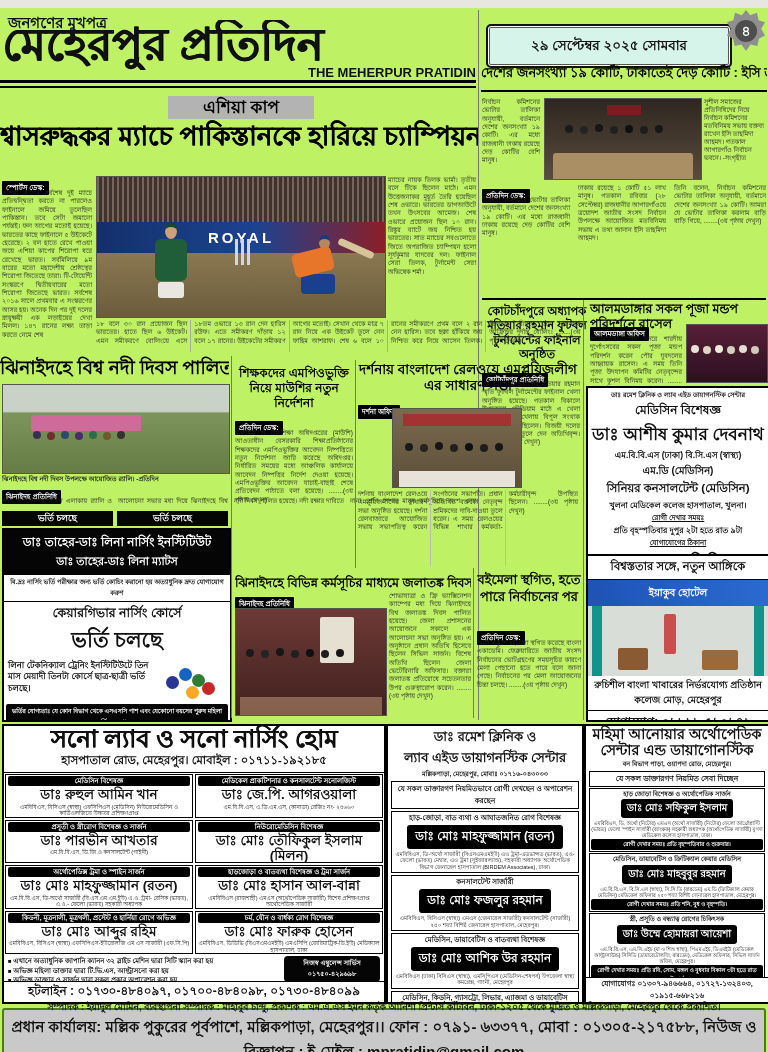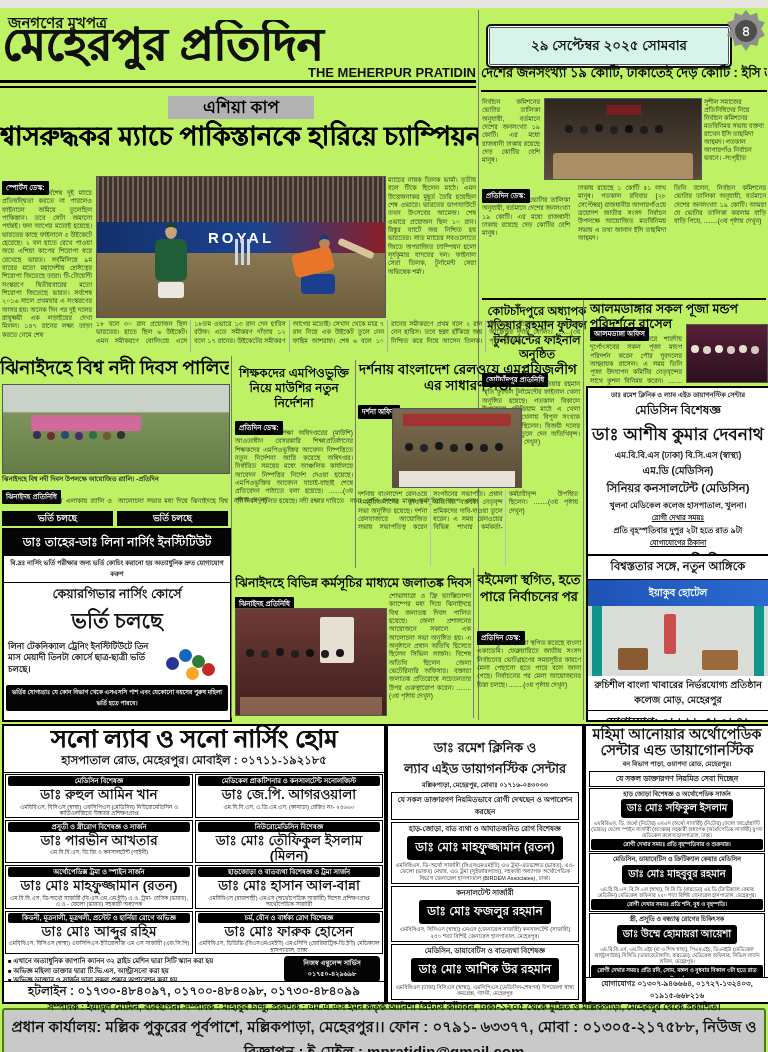--- a/index.html
+++ b/index.html
@@ -146,20 +146,21 @@
     <span class="chip">ঝিনাইদহ প্রতিনিধি</span>
   </div>
   <div class="abs t6" style="left:2px;top:489px;width:226px;height:12px;column-count:2;column-gap:6px;">সদর উপজেলার বিভিন্ন এলাকায় র‍্যালি ও আলোচনা সভার মধ্য দিয়ে ঝিনাইদহে বিশ্ব নদী দিবস পালিত হয়েছে। নদী রক্ষার দাবিতে নানা শ্রেণি পেশার মানুষ কর্মসূচিতে অংশ নেয়।</div>
 
   <div class="abs blackbox c" style="left:2px;top:503px;width:111px;height:15px;font-size:9px;font-weight:800;line-height:15px;">ভর্তি চলছে</div>
   <div class="abs blackbox c" style="left:117px;top:503px;width:111px;height:15px;font-size:9px;font-weight:800;line-height:15px;">ভর্তি চলছে</div>
 
   <div class="ad" style="left:2px;top:520px;width:226px;height:190px;">
     <div class="blackbox c" style="padding:3px 2px;">
       <div style="font-size:12px;font-weight:800;">ডাঃ তাহের-ডাঃ লিনা নার্সিং ইনস্টিটিউট</div>
+      <div style="font-size:11px;font-weight:800;">ডাঃ তাহের-ডাঃ লিনা ম্যাটস</div>
     </div>
     <div class="c b" style="font-size:6.5px;padding:2px 4px;border-bottom:1.5px solid #000;">বি.দ্রঃ নার্সিং ভর্তি পরীক্ষার জন্য ভর্তি কোচিং করানো হয় অত্যাধুনিক দ্রুত যোগাযোগ করুণ</div>
     <div class="c b" style="font-size:12.5px;padding-top:2px;">কেয়ারগিভার নার্সিং কোর্সে</div>
     <div class="c" style="font-size:21px;font-weight:800;">ভর্তি চলছে</div>
     <div style="display:flex;padding:1px 4px;">
       <div class="b" style="font-size:8.5px;width:150px;line-height:1.35;">লিনা টেকনিক্যাল ট্রেনিং ইনস্টিটিউটে তিন মাস মেয়াদী তিনটা কোর্সে ছাত্র-ছাত্রী ভর্তি চলছে।</div>
       <div style="position:relative;width:60px;height:42px;">
         <div style="position:absolute;left:8px;top:16px;width:13px;height:13px;border-radius:50%;background:#283593;box-shadow:13px -8px 0 #1565c0,26px -2px 0 #2e7d32,36px 6px 0 #c62828,20px 10px 0 #f9a825;"></div>
       </div>
     </div>
@@ -293,21 +294,21 @@
     <div class="bullet">এখানে অত্যাধুনিক জাপানি ক্যানন ৩২ স্লাইচ মেশিন দ্বারা সিটি স্ক্যান করা হয়</div>
         <div class="bullet">অভিজ্ঞ মহিলা ডাক্তার দ্বারা টি.ভি.এস, আল্ট্রাসনো করা হয়</div>
         <div class="bullet">অভিজ্ঞ ডাক্তার ও সার্জন দ্বারা সকল প্রকার অপারেশন করা হয়</div>
         <div class="bullet">কার্ডিওলজি ডাক্তার দ্বারা নিয়মিত কালার ডপলার ইকো করা হয়</div>
       </div>
     <div class="abs blackbox c" style="right:4px;bottom:20px;width:92px;font-size:6.5px;font-weight:bold;border-radius:4px;padding:2px;">নিজস্ব এম্বুলেন্স সার্ভিস ০১৭৫০-৪২৯৬৯৮</div>
     <div class="c b" style="font-size:12px;border-top:1.5px solid #000;position:absolute;bottom:0;width:100%;background:#fff;">হটলাইন : ০১৭৩০-৪৮৪০৯৭, ০১৭০০-৪৮৪০৯৮, ০১৭৩০-৪৮৪০৯৯</div>
   </div>
 
   <div class="ad c" style="left:386px;top:716px;width:194px;height:276px;">
-    <div style="font-size:13px;font-weight:800;padding-top:12px;">ডাঃ রমেশ ক্লিনিক ও</div>
+    <div style="font-size:13px;font-weight:800;padding-top:1px;">ডাঃ রমেশ ক্লিনিক ও</div>
     <div style="font-size:13px;font-weight:800;">ল্যাব এইড ডায়াগনস্টিক সেন্টার</div>
     <div class="b" style="font-size:6.5px;">মল্লিকপাড়া, মেহেরপুর, মোবাঃ ০১৭১৬-০৪৩০৩৩</div>
     <div class="strip" style="font-size:7.2px;margin:1px 3px;padding:1px;">যে সকল ডাক্তারগণ নিয়মিতভাবে রোগী দেখছেন ও অপারেশন করছেন</div>
     <div>
 
         <div class="rdoc">
           <div class="spec">হাড়-জোড়া, বাত ব্যথা ও আঘাতজনিত রোগ বিশেষজ্ঞ</div>
           <div><span class="name">ডাঃ মোঃ মাহফুজ্জামান (রতন)</span></div>
           <div class="creds">এমবিবিএস, ডি-অর্থো সার্জারী (বিএসএমএমইউ) এও ট্রমা-এডভান্সড (ভারত), এও-ফেলো (ভারত) মেম্বার, এও ট্রমা (সুইজারল্যান্ড), সহকারী অধ্যাপক অর্থোপেডিক বিভাগ জেনারেল হাসপাতাল (BIRDEM Associates), ঢাকা।</div>
         </div>

